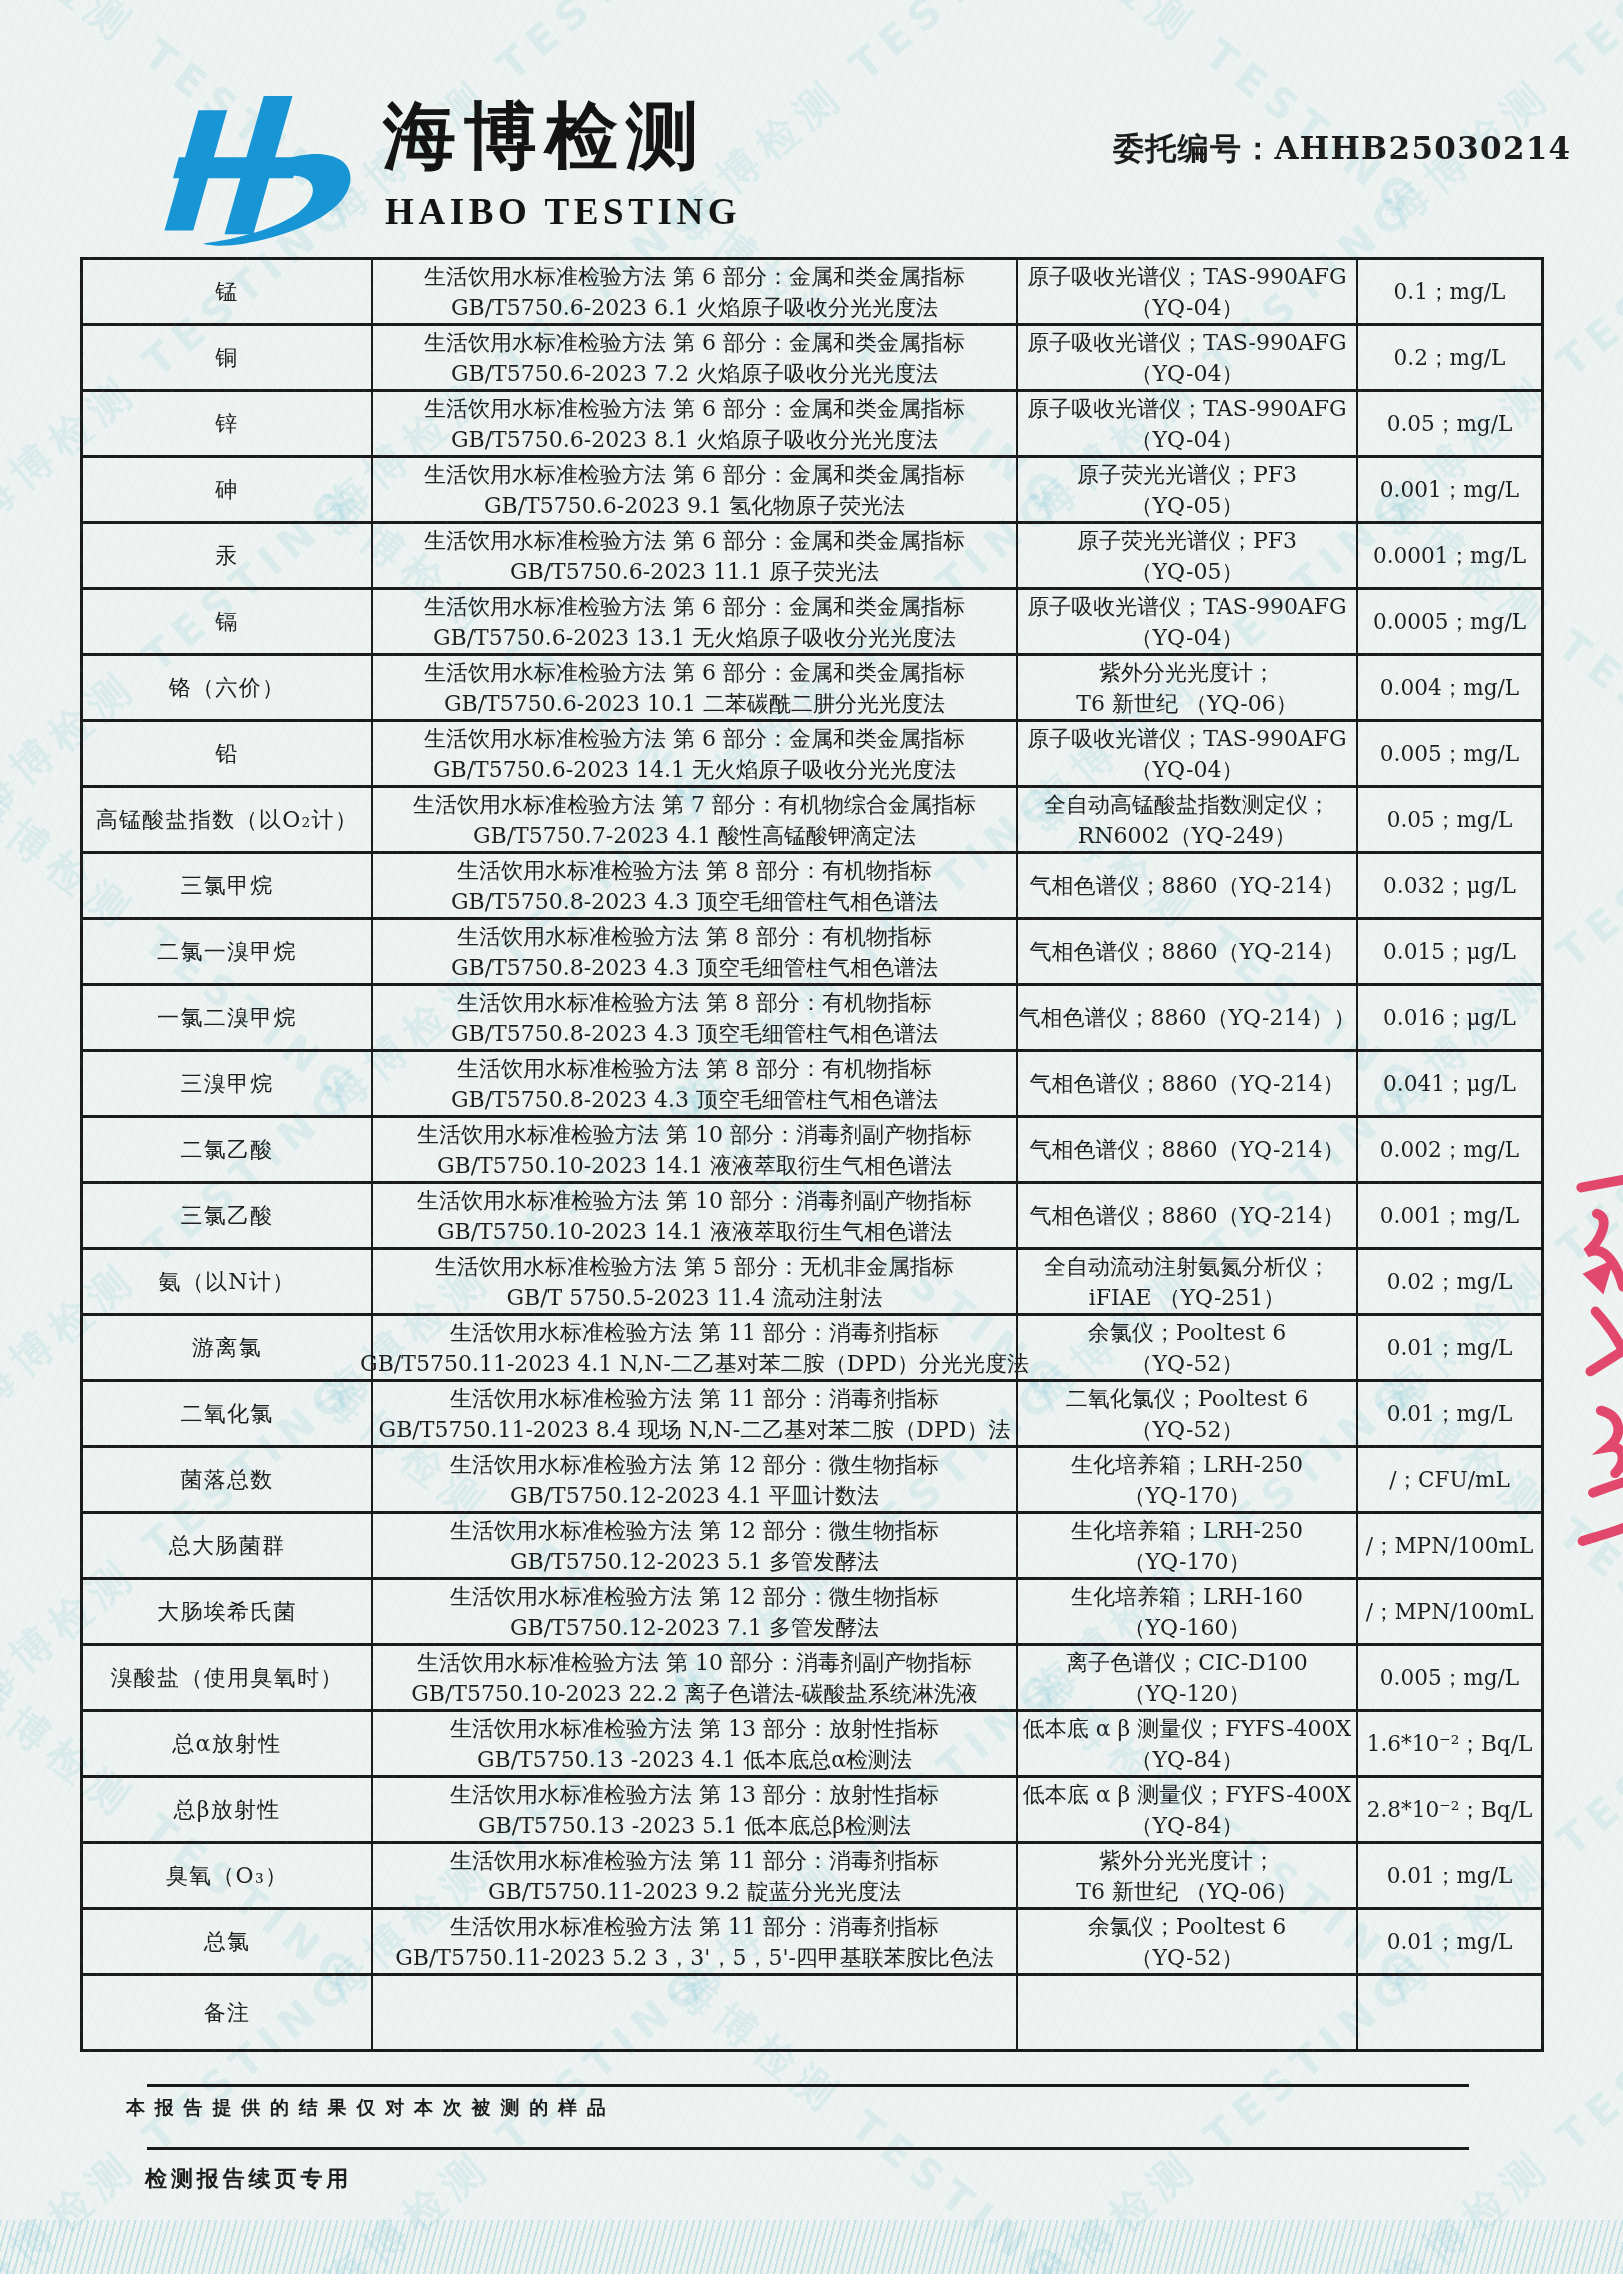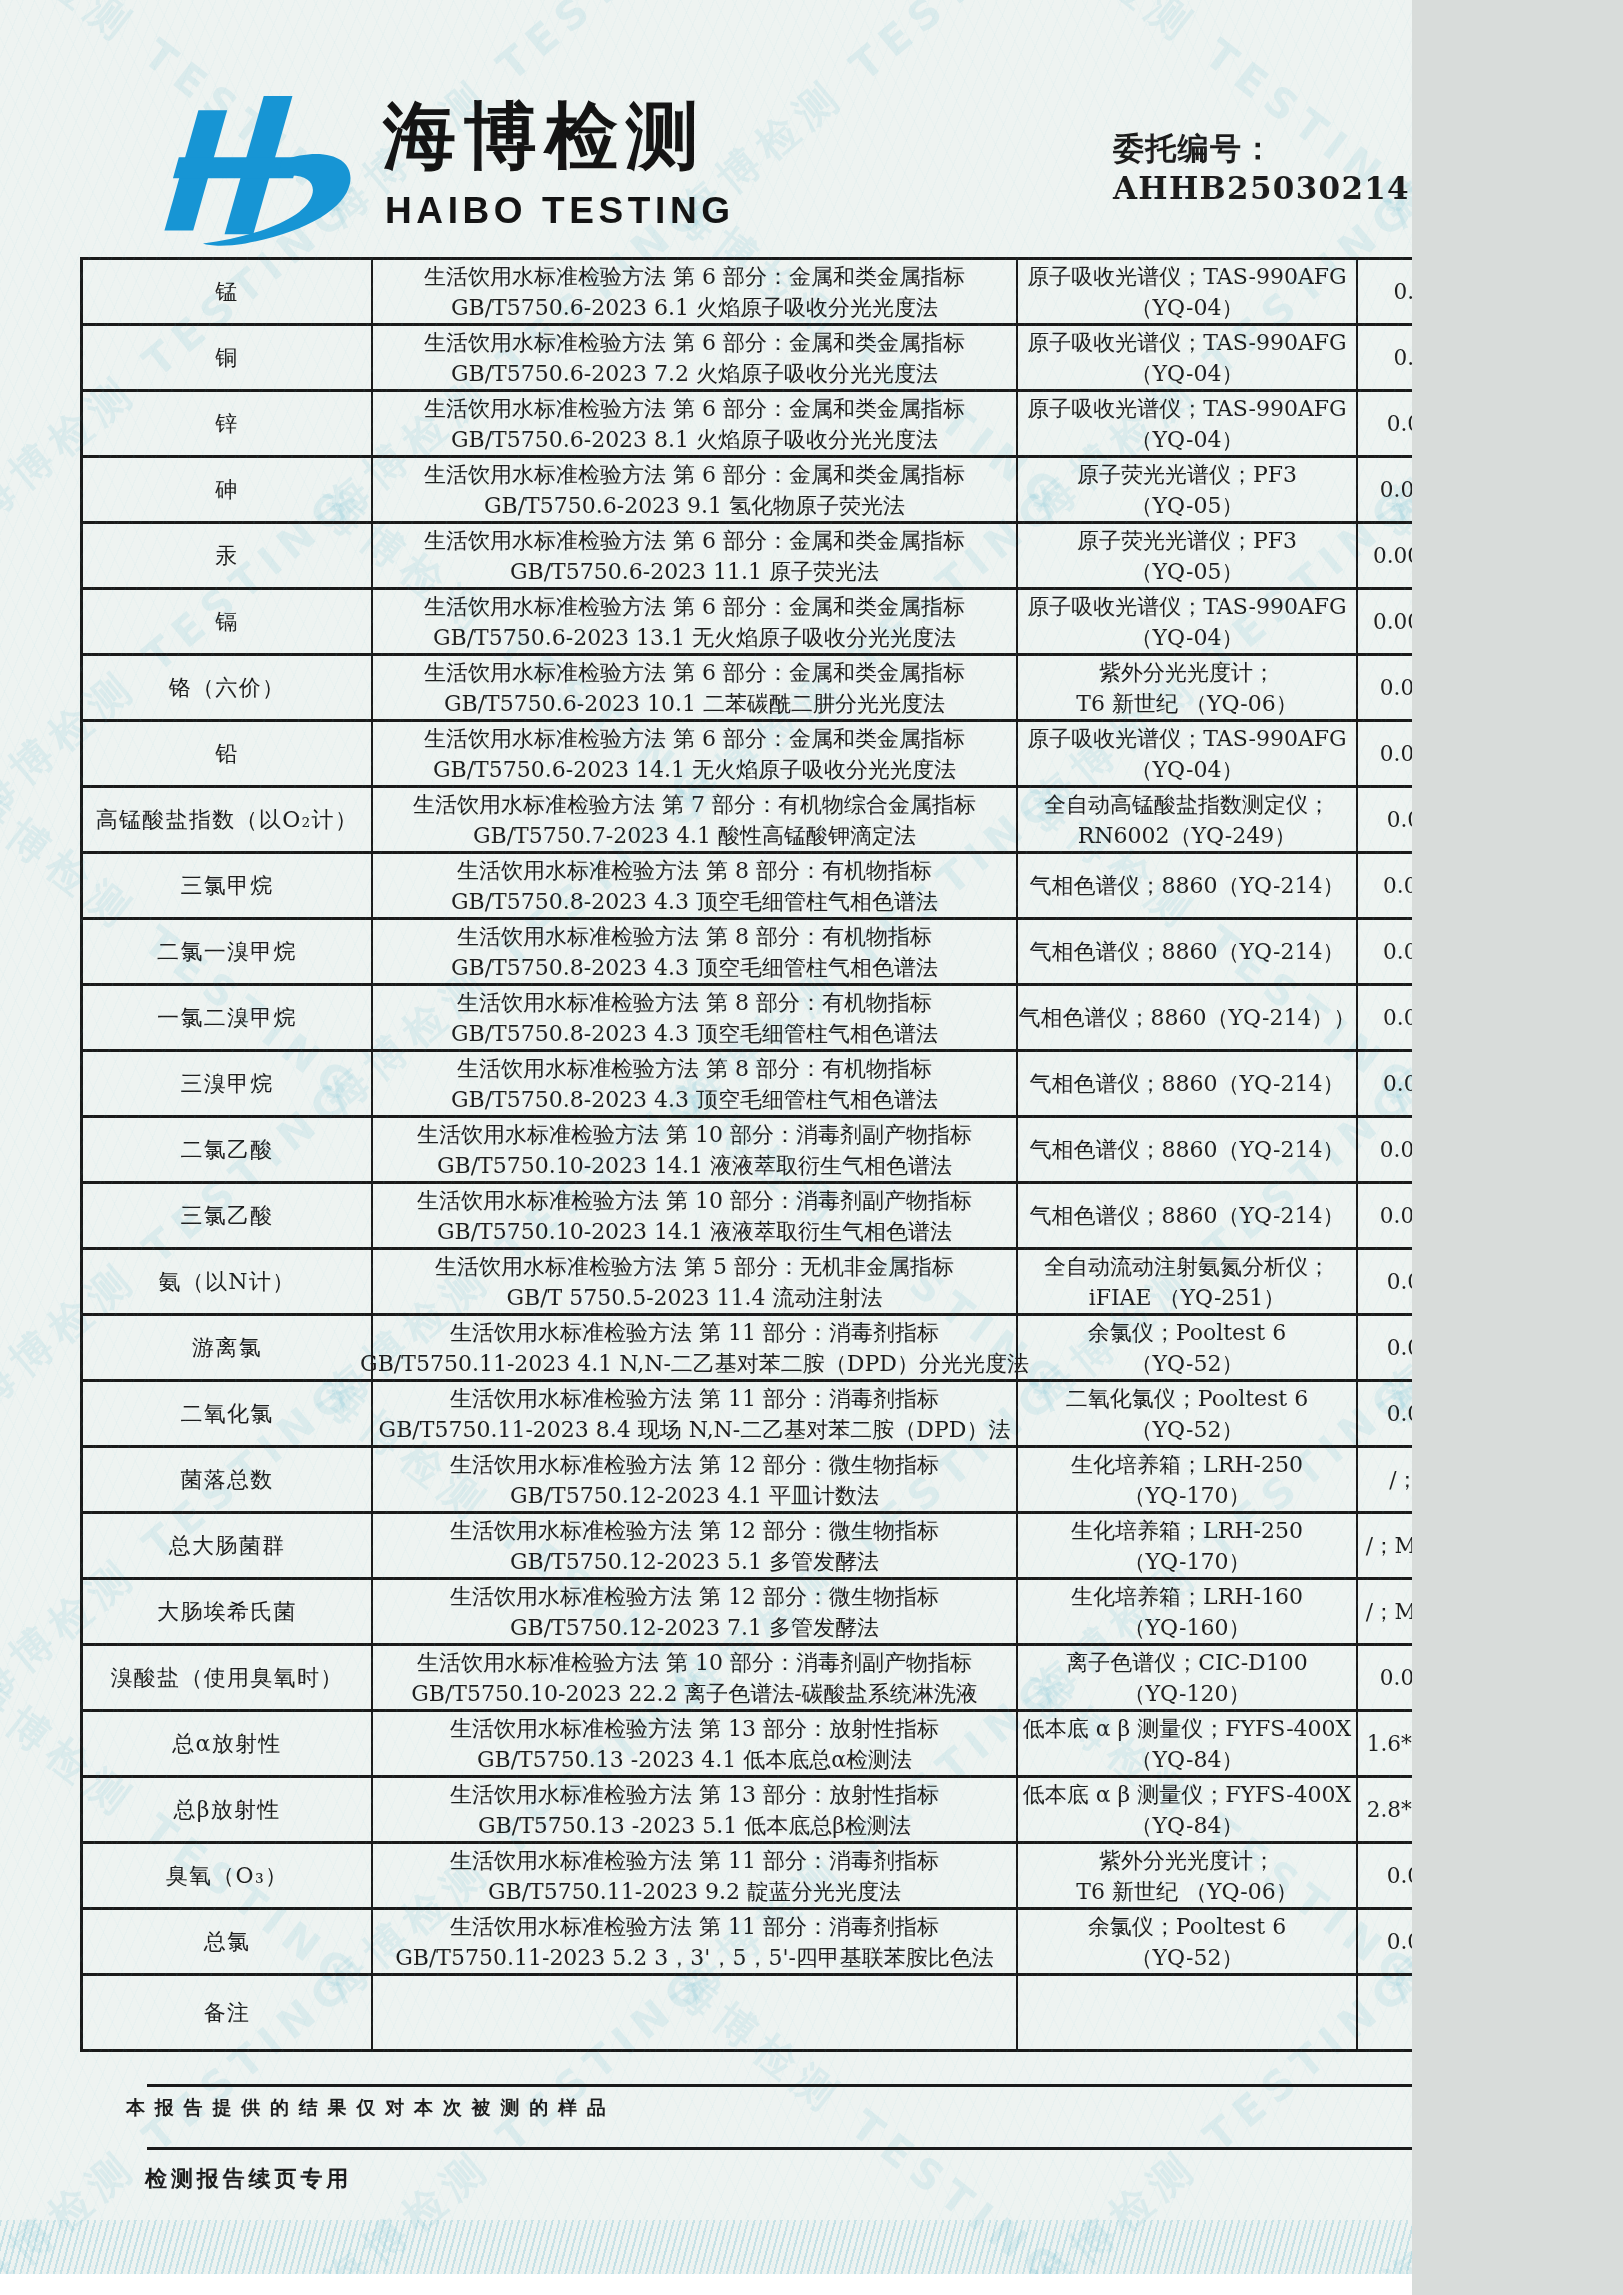--- a/index.html
+++ b/index.html
@@ -1,34 +1,34 @@
 <!DOCTYPE html>
 <html style="font-size:10.5px"><head>
 <meta charset="utf-8">
 <style>
   html,body{margin:0;padding:0;background:#d8dcda;}
-  .page{position:relative;width:1402px;height:2295px;background:#eef3f1;overflow:hidden;
-        font-family:"DejaVu Serif","Liberation Serif",serif;color:#1d1d1d;padding-left:10px;}
+  .page{position:relative;width:1623px;height:2295px;background:#eef3f1;overflow:hidden;
+        font-family:"DejaVu Serif","Liberation Serif",serif;color:#1d1d1d;}
   
   .texture{position:absolute;inset:0;pointer-events:none;z-index:3;
     background:
       repeating-linear-gradient(112deg, rgba(130,200,215,0.05) 0 1.3px, rgba(0,0,0,0) 1.3px 10.5px),
       repeating-linear-gradient(64deg, rgba(130,200,215,0.04) 0 1.3px, rgba(0,0,0,0) 1.3px 15.7px);}
   .wm-layer{position:absolute;inset:0;z-index:1;pointer-events:none;overflow:hidden;}
   .wm-tile{position:absolute;white-space:nowrap;font-family:"DejaVu Sans","Liberation Sans",sans-serif;
     font-size:41px;font-weight:700;letter-spacing:9.2px;color:rgba(122,196,212,0.17);}
   .bottom-band{position:absolute;left:0;top:2220px;width:1623px;height:54px;z-index:2;
     background:repeating-linear-gradient(105deg, rgba(108,186,206,0.30) 0 2px, rgba(255,255,255,0) 2px 6.5px);}
   .bottom-white{position:absolute;left:0;top:2274px;width:1623px;height:21.6px;background:#ffffff;z-index:4;}
 
   
   .logo-svg{position:absolute;left:147px;top:92px;width:223px;height:160px;z-index:5;}
   .logo-cn{position:absolute;left:383px;top:96px;z-index:5;font-family:"DejaVu Sans","Liberation Sans",sans-serif;
     font-size:73px;font-weight:800;letter-spacing:7.9px;color:#141414;line-height:1.1;}
-  .logo-en{position:absolute;left:385px;top:190px;z-index:5;font-family:Liberation Sans, sans-serif;
+  .logo-en{position:absolute;left:385px;top:190px;z-index:5;font-family:Liberation Serif, serif;
     font-size:37px;font-weight:800;letter-spacing:4.6px;color:#141414;}
   .commission{position:absolute;left:1113px;top:128px;z-index:5;font-size:31px;font-weight:600;letter-spacing:1.3px;}
   .pageinfo{position:absolute;left:1169px;top:171px;z-index:5;font-size:31px;font-weight:600;word-spacing:22px;letter-spacing:3.9px;}
 
   
   .tbl{position:absolute;left:80px;top:257px;z-index:2;border:3.3px solid #1a1a1a;}
   .row{display:grid;grid-template-columns:288px 645px 340px 185px;height:63px;border-top:3.3px solid #1a1a1a;}
   .row:first-child{border-top:none;}
   .row.tall{height:73px;}
   .c{display:flex;flex-direction:column;justify-content:center;align-items:center;

